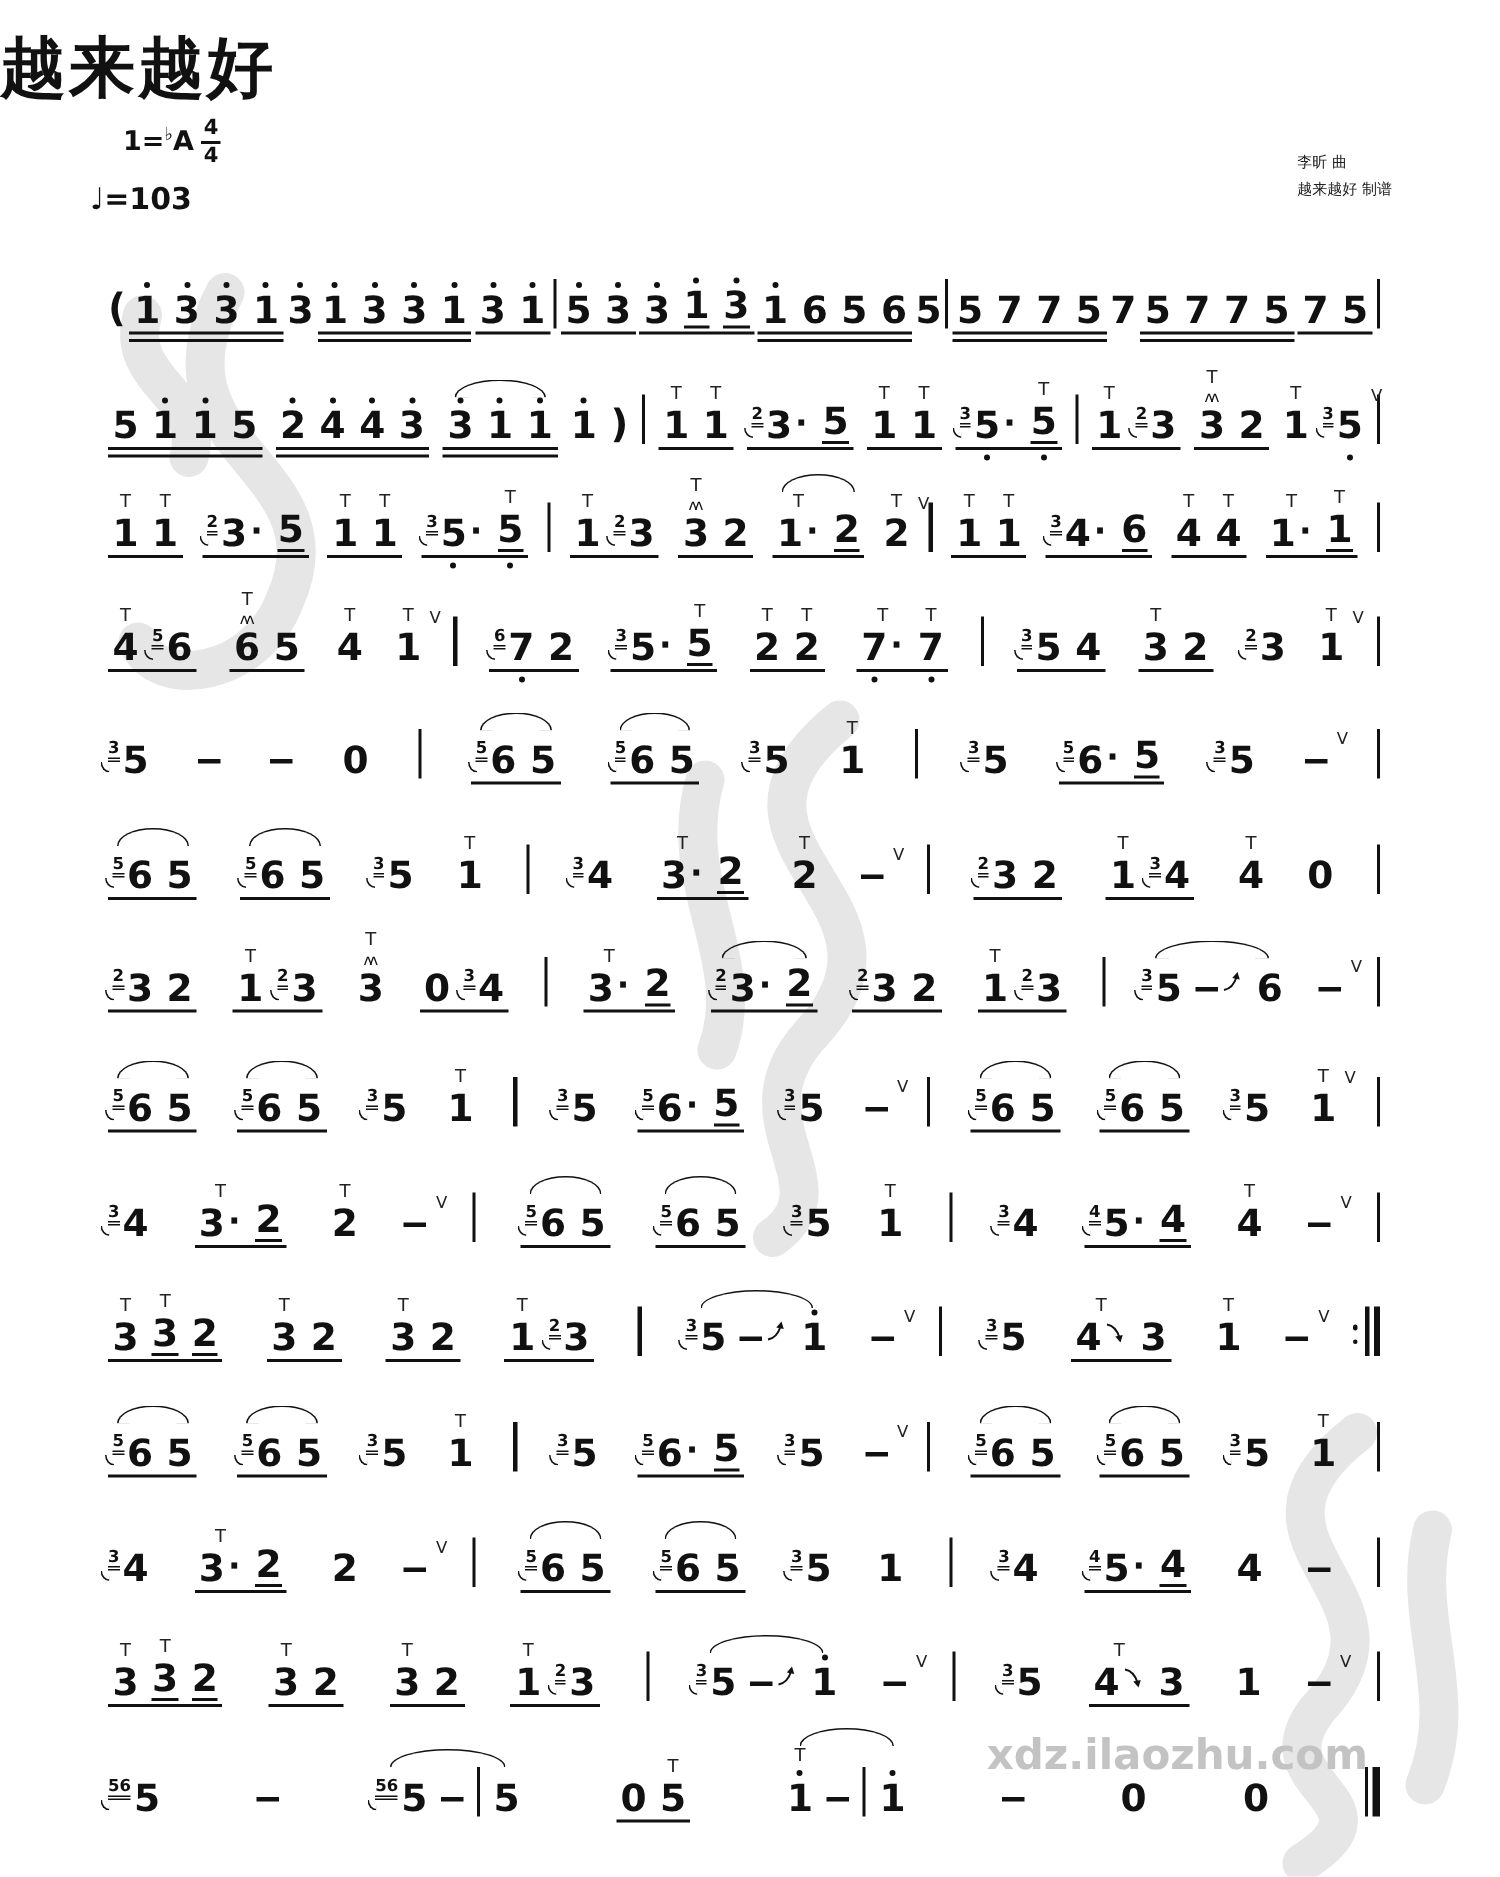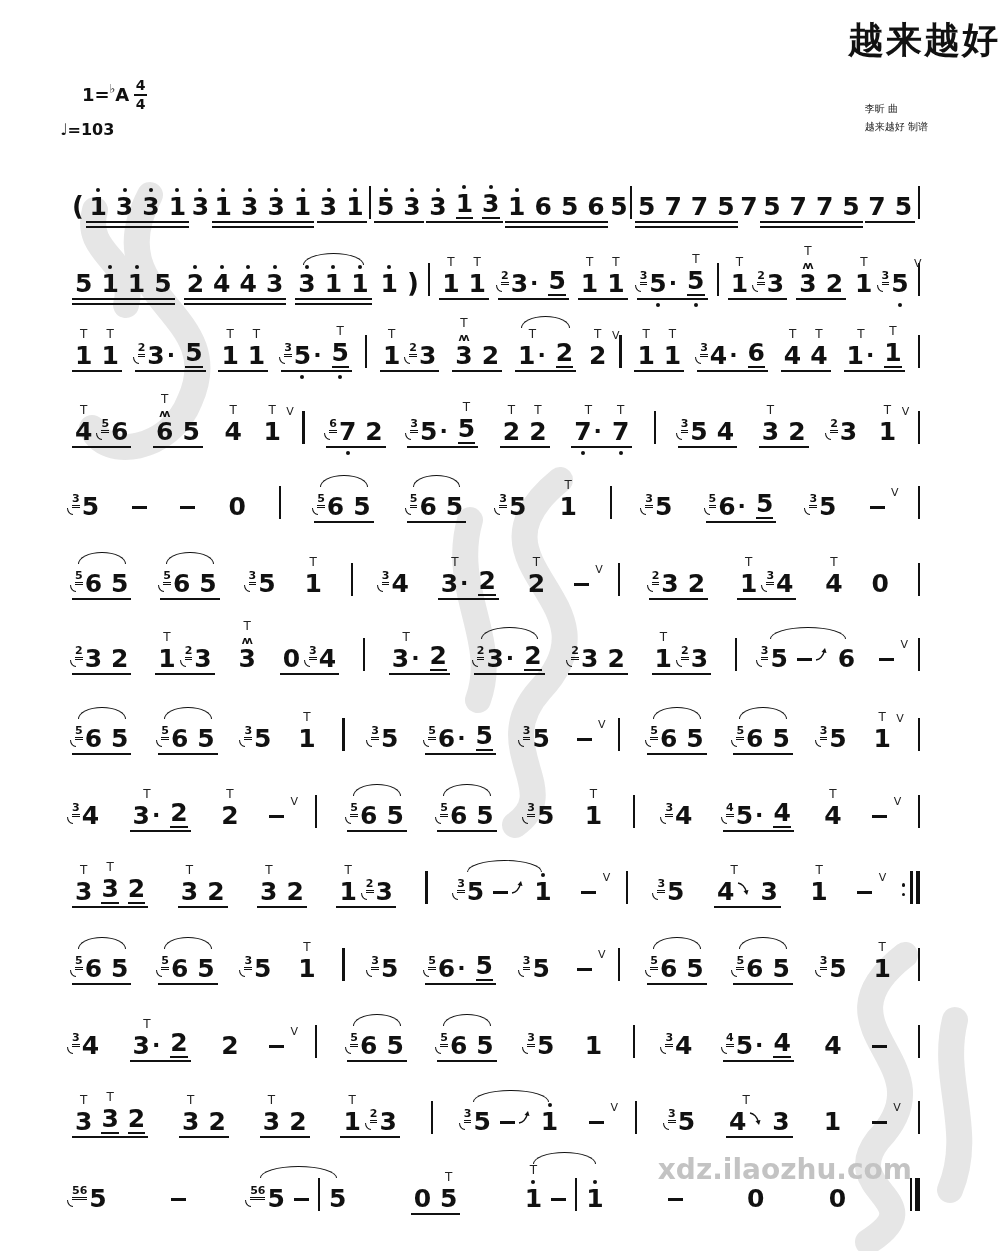--- a/index.html
+++ b/index.html
@@ -1,40 +1,40 @@
 <!DOCTYPE html>
 <html><head>
 <meta charset="utf-8">
 <style>
   html,body{margin:0;padding:0;}
   body{
     width:1000px;height:1251px;position:relative;background:#fff;overflow:hidden;
     font-family:"DejaVu Sans","Liberation Sans",sans-serif;color:#111;
   }
   
-  .title{position:absolute;top:16px;left:0;width:100%;text-align:right;
-    font-size:36px;font-weight:700;letter-spacing:2px;}
+  .title{position:absolute;top:16px;left:0;width:100%;text-align:left;
+    font-size:44px;font-weight:700;letter-spacing:2px;}
   .keysig{position:absolute;left:82px;top:78px;font-size:18px;font-weight:600;
     display:flex;align-items:center;}
   .flat{font-size:12px;vertical-align:super;position:relative;top:-6px;}
   .frac{display:inline-flex;flex-direction:column;align-items:center;margin-left:5px;
     font-size:14px;font-weight:700;line-height:1.05;}
   .fline{width:13px;height:2px;background:#111;margin:1px 0;}
-  .tempo{position:absolute;left:60px;top:120px;font-size:16px;font-weight:600;}
+  .tempo{position:absolute;left:60px;top:120px;font-size:20px;font-weight:600;}
   .credits{position:absolute;right:72px;top:100px;text-align:left;font-size:10px;line-height:1.8;color:#222;}
   
   .wm-strokes{position:absolute;left:0;top:0;z-index:0;}
   .wm-text{position:absolute;right:88px;top:1153px;font-size:28px;color:#c3c3c3;z-index:0;font-weight:bold;}
   
   #score{position:absolute;left:0;top:0;width:100%;height:100%;z-index:1;}
   .line{position:absolute;left:72px;right:80px;height:50px;
     display:flex;justify-content:space-between;align-items:flex-end;}
   .note{position:relative;display:inline-flex;flex-direction:column;align-items:center;justify-content:flex-end;}
   .ann{font-size:12px;font-weight:400;line-height:1;margin-bottom:4px;color:#222;}
-  .trill{font-size:10px;font-weight:700;line-height:1;letter-spacing:-2px;margin-bottom:1px;padding-right:2px;}
+  .trill{font-size:10px;font-weight:400;line-height:1;letter-spacing:-2px;margin-bottom:1px;padding-right:2px;}
   .row{display:inline-flex;align-items:flex-end;}
   .dstack{display:inline-flex;flex-direction:column;align-items:center;position:relative;}
   .odot{width:4px;height:4px;border-radius:50%;background:#111;margin-bottom:3px;}
   .bdot{position:absolute;left:50%;transform:translateX(-50%);bottom:-11px;width:4px;height:4px;border-radius:50%;background:#111;}
   .dg{font-size:25px;font-weight:700;line-height:0.95;color:#111;}
   .dg.u1{border-bottom:2px solid #111;padding-bottom:1px;}
   .aug{font-size:22px;font-weight:700;line-height:1;margin:0 1px 2px 2px;}
   .grace{position:relative;margin:0 2px 11px 0;}
   .gnum{display:inline-block;font-size:11px;font-weight:700;line-height:1;border-bottom:3px double #111;padding-bottom:1px;}
   .grace::after{content:'';position:absolute;left:-5px;top:100%;width:5px;height:6px;

